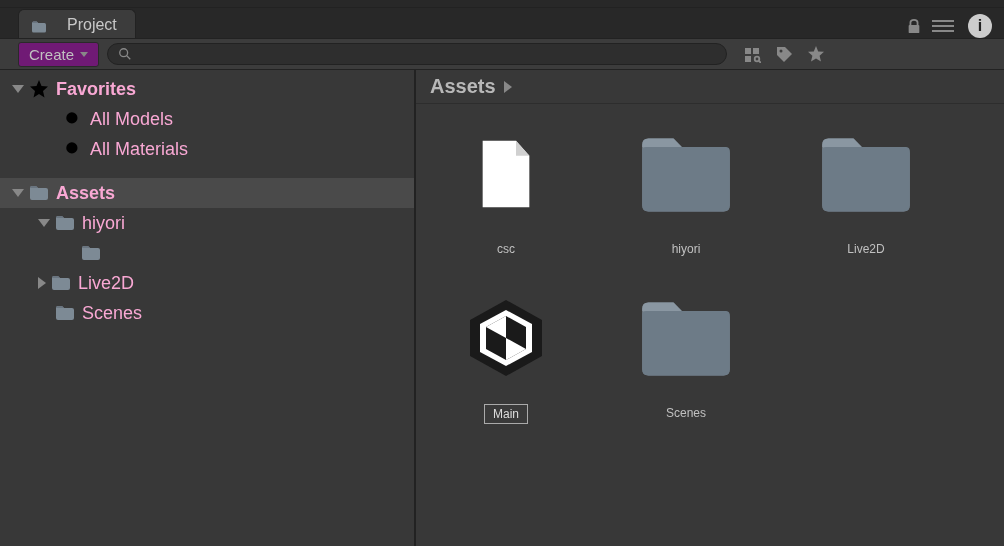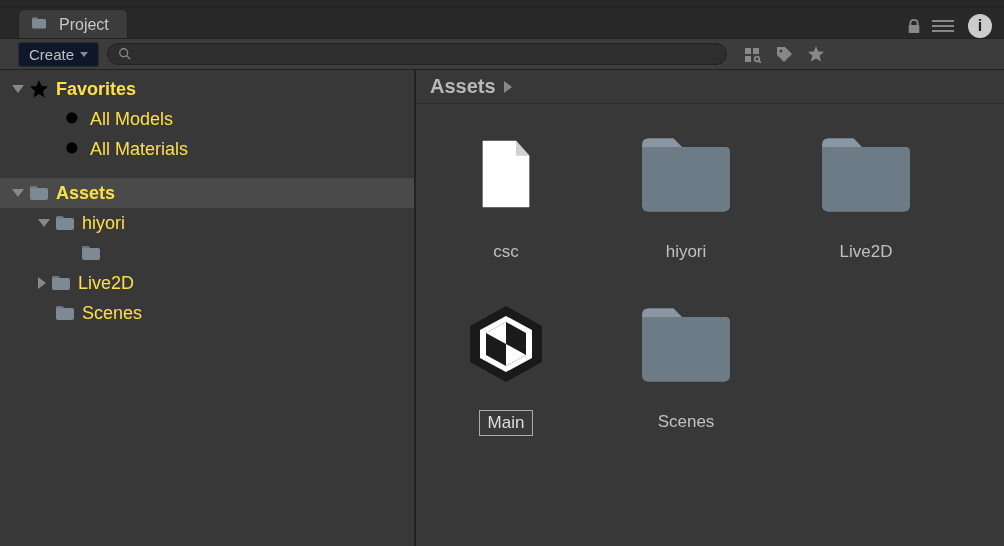--- a/index.html
+++ b/index.html
@@ -4,57 +4,57 @@
 <style>
   * { box-sizing: border-box; margin: 0; padding: 0; font-family: "Lucida Grande", Arial, sans-serif; }
   body { background: #383838; color: #b8b8b8; width: 1004px; height: 546px; overflow: hidden; user-select: none; }
   .root { display: flex; flex-direction: column; width: 100%; height: 100%; }
 
   
   .topstrip { height: 8px; background: #282828; border-bottom: 1px solid #222; }
 
   
   .tabrow { display: flex; align-items: flex-end; height: 30px; padding-left: 18px; background: #282828; position: relative; }
-  .tab { display: flex; align-items: flex-start; gap: 12px; background: #3c3c3c; border: 1px solid #222; border-bottom: none; border-radius: 6px 6px 0 0; padding: 6px 18px 4px 12px; font-size: 16px; color: #c8c8c8; }
+  .tab { display: flex; align-items: flex-end; gap: 20px; background: #3c3c3c; border: 1px solid #222; border-bottom: none; border-radius: 6px 6px 0 0; padding: 6px 18px 4px 12px; font-size: 16px; color: #c8c8c8; }
   .tab svg { width: 16px; height: 14px; }
   .tabrow-right { position: absolute; right: 12px; top: 6px; display: flex; gap: 10px; align-items: center; }
   .menu-icon { width: 22px; height: 12px; display: flex; flex-direction: column; justify-content: space-between; }
   .menu-icon .bar { height: 2px; background: #888; }
   .info-badge { width: 24px; height: 24px; border-radius: 50%; background: #ccc; color: #222; font-weight: bold; display: flex; align-items: center; justify-content: center; font-size: 16px; margin-left: 4px; }
 
   
   .toolbar { display: flex; align-items: center; height: 32px; background: #3c3c3c; border-top: 1px solid #222; border-bottom: 1px solid #222; padding: 0 8px 0 18px; gap: 8px; }
-  .create-btn { display: flex; align-items: center; gap: 6px; background: #0f172a; border: 1px solid #2a2a2a; border-radius: 3px; padding: 3px 10px; font-size: 15px; color: #c0c0c0; cursor: pointer; }
+  .create-btn { display: flex; align-items: center; gap: 6px; background: #701a75; border: 1px solid #2a2a2a; border-radius: 3px; padding: 3px 10px; font-size: 15px; color: #c0c0c0; cursor: pointer; }
   .dropdown-arrow { width: 0; height: 0; border-left: 4px solid transparent; border-right: 4px solid transparent; border-top: 5px solid #888; }
   .search { flex: 1; display: flex; align-items: center; background: #2e2e2e; border: 1px solid #222; border-radius: 12px; height: 22px; padding: 0 10px; max-width: 620px; }
   .search svg { width: 14px; height: 14px; }
   .toolbar-icons { display: flex; gap: 14px; margin-left: 8px; align-items: center; }
   .toolbar-icons svg { width: 18px; height: 18px; }
 
   
   .bodyrow { display: flex; flex: 1; overflow: hidden; }
 
   .sidebar { width: 416px; background: #383838; border-right: 2px solid #222; display: flex; flex-direction: column; padding-top: 4px; }
-  .tree-row { display: flex; align-items: center; height: 30px; padding-left: 8px; font-size: 18px; color: #fde047; cursor: pointer; }
+  .tree-row { display: flex; align-items: center; height: 30px; padding-left: 8px; font-size: 18px; color: #f9a8d4; cursor: pointer; }
   .tree-row.selected { background: #4a4a4a; }
   .tree-row .indent { display: inline-block; }
   .arrow { width: 0; height: 0; margin-right: 4px; }
   .arrow.down { border-left: 6px solid transparent; border-right: 6px solid transparent; border-top: 8px solid #888; }
   .arrow.right { border-top: 6px solid transparent; border-bottom: 6px solid transparent; border-left: 8px solid #888; }
   .arrow.none { width: 12px; height: 12px; }
   .tree-row .ticon { width: 22px; display: flex; justify-content: center; margin-right: 6px; }
   .tree-row .label { white-space: nowrap; }
 
   .content { flex: 1; display: flex; flex-direction: column; background: #383838; }
   .breadcrumb { display: flex; align-items: center; gap: 8px; height: 34px; padding: 0 14px; font-size: 20px; font-weight: bold; color: #b8b8b8; border-bottom: 1px solid #2d2d2d; }
   .bc-arrow { width: 0; height: 0; border-top: 6px solid transparent; border-bottom: 6px solid transparent; border-left: 8px solid #888; }
   .grid { flex: 1; display: flex; flex-wrap: wrap; align-content: flex-start; padding: 20px 10px; gap: 30px 20px; }
   .cell { width: 160px; display: flex; flex-direction: column; align-items: center; cursor: pointer; }
   .thumb { width: 100px; height: 100px; display: flex; align-items: center; justify-content: center; }
-  .cell .lbl { margin-top: 16px; font-size: 17px; color: #c0c0c0; text-align: center; padding: 2px 8px; }
+  .cell .lbl { margin-top: 16px; font-size: 12px; color: #c0c0c0; text-align: center; padding: 2px 8px; }
   .cell.editing .lbl { border: 1px solid #aaa; background: #3a3a3a; color: #ddd; }
 
 </style>
 </head>
 <body>
 
 <svg width="0" height="0" style="position:absolute">
   <defs>
     <g id="ico-folder-small">
       <path d="M1 4 Q1 2 3 2 L7 2 L9 4 L17 4 Q19 4 19 6 L19 14 Q19 16 17 16 L3 16 Q1 16 1 14 Z" fill="#7d8a95"></path>

